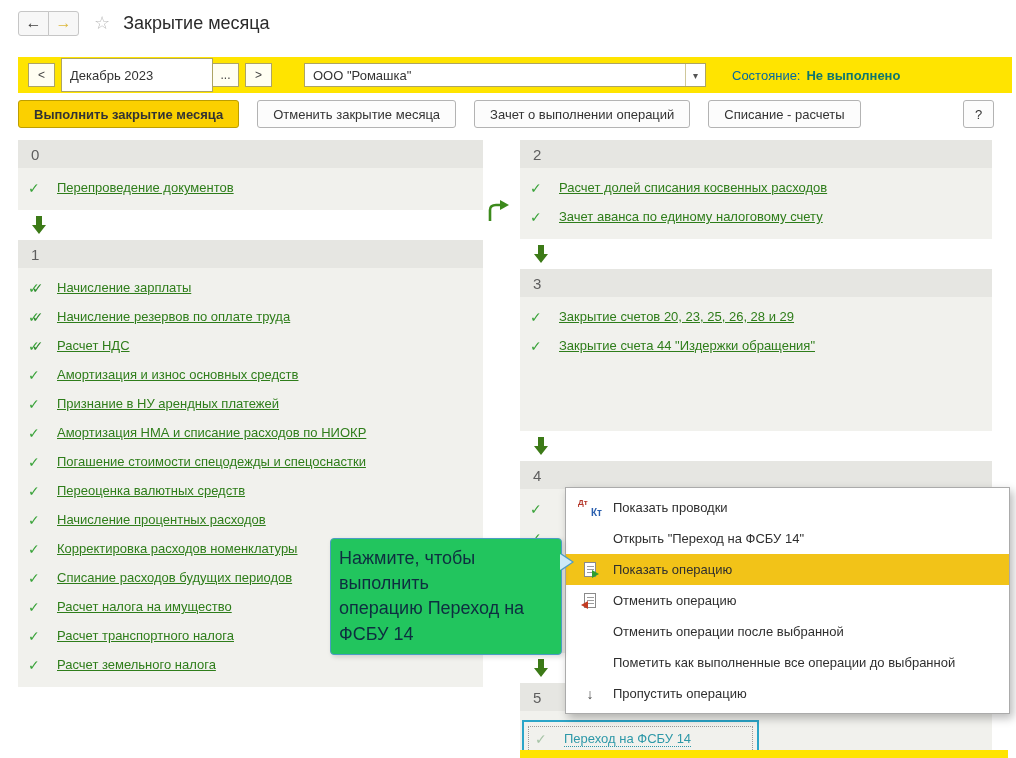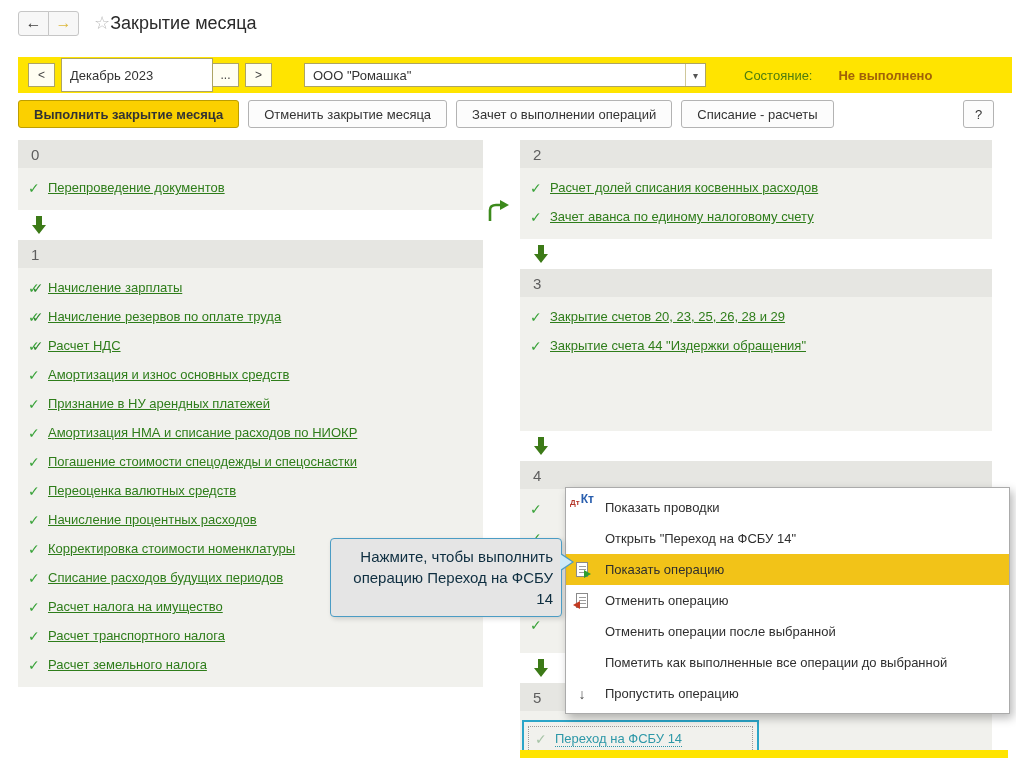--- a/index.html
+++ b/index.html
@@ -5,76 +5,76 @@
   *{box-sizing:border-box;margin:0;padding:0}
   html,body{width:1016px;height:758px}
   body{position:relative;font-family:"Liberation Sans","DejaVu Sans",sans-serif;font-size:13px;color:#333;background:#fff;overflow:hidden}
 
   
   .top-header{position:absolute;left:0;top:0;width:100%;height:46px;display:flex;align-items:center;padding-left:18px;background:#fff}
   .nav-btn{width:31px;height:25px;border:1px solid #c6c6c6;background:#f7f7f7;display:flex;align-items:center;justify-content:center;font-size:16px;font-weight:bold;cursor:pointer}
   .nav-btn.back{border-radius:3px 0 0 3px;color:#3f3f3f}
   .nav-btn.fwd{border-radius:0 3px 3px 0;margin-left:-1px;color:#dcb93f}
   .star{margin-left:15px;font-size:18px;color:#b9b9b9;cursor:pointer}
-  .page-title{font-size:18px;color:#2b2b2b}
+  .page-title{margin-left:13px;font-size:18px;color:#2b2b2b}
 
   
   .yellow-bar{position:absolute;left:18px;top:57px;width:994px;height:36px;background:#ffe400;display:flex;align-items:center;padding:0 10px;gap:6px}
   .sq-btn{width:27px;height:24px;background:#fffef2;border:1px solid #ada464;display:flex;align-items:center;justify-content:center;font-size:12px;color:#444;cursor:pointer}
   .period-wrap{display:flex;align-items:center}
   .period-input{width:152px;height:16px;background:#fff;border:1px solid #ada464;display:flex;align-items:center;padding:16px 8px;cursor:text}
   .choose-btn{margin-left:-1px}
   .company-combo{margin-left:26px;width:402px;height:24px;background:#fff;border:1px solid #ada464;display:flex;align-items:center;cursor:pointer}
   .company-value{flex:1;padding:0 8px;white-space:nowrap;overflow:hidden}
   .combo-arrow{width:20px;height:100%;border-left:1px solid #cfc79a;display:flex;align-items:center;justify-content:center;font-size:10px;color:#555}
-  .state-label{margin-left:32px;color:#4d7c0f}
-  .state-value{font-weight:bold;color:#a16207;margin-left:20px}
-
-  
-  .actions-row{position:absolute;left:18px;top:100px;width:976px;display:flex;gap:9px;align-items:flex-start}
+  .state-label{margin-left:20px;color:#0369a1}
+  .state-value{font-weight:bold;color:#0f766e;margin-left:0}
+
+  
+  .actions-row{position:absolute;left:18px;top:100px;width:976px;display:flex;gap:18px;align-items:flex-start}
   .btn{height:28px;padding:0 15px;border:1px solid #b3b3b3;background:#fcfcfc;border-radius:3px;display:flex;align-items:center;font-size:13px;color:#333;cursor:pointer;white-space:nowrap}
   .btn.primary{background:#fbd000;border-color:#bd9e00;font-weight:bold}
   .btn.help{margin-left:auto;width:31px;padding:0;justify-content:center}
 
   
   .col-left{position:absolute;left:18px;top:140px;width:465px}
   .col-right{position:absolute;left:520px;top:140px;width:472px}
   .section-header{height:28px;background:#e6e6e2;display:flex;align-items:center;padding-left:13px;font-size:15px;color:#5e5e5e}
   .section-body{background:#f1f1ed;padding:5px 0 8px}
-  .op-row{height:29px;display:flex;align-items:center;padding-left:10px;}
+  .op-row{height:29px;display:flex;align-items:center;padding-left:10px;gap:9px}
   .check{width:20px;min-width:20px;display:inline-flex;font-size:14px;font-weight:bold;color:#3aa33a;line-height:1}
   .check::before{content:"\2713"}
   .check.double::after{content:"\2713";margin-left:-8px;color:#2e8b2e}
   .check.pale{color:#a7c4a7}
   .op-link{color:#2e7d1a;text-decoration:underline;cursor:pointer;font-size:13px;white-space:nowrap}
   .flow-arrow{height:30px;display:flex;align-items:center;padding-left:14px}
   .sec3-body{height:134px}
   .sec4-body{padding-bottom:14px}
 
   
   .selected-op-box{margin:4px 0 0 2px;width:237px;border:2px solid #2aa5c8;background:#f1f1ed;padding:4px 4px}
   .op-row.selected{height:26px;border:1px dotted #9a9a9a;padding-left:6px}
   .op-link.teal{color:#2d98a8;text-decoration:none;border-bottom:1px dotted #2d98a8}
 
   
   .context-menu{position:absolute;left:565px;top:487px;width:445px;background:#fff;border:1px solid #ababab;box-shadow:3px 4px 9px rgba(0,0,0,.28);padding:4px 0;z-index:20}
-  .menu-item{height:31px;display:flex;align-items:center;padding:0 4px;gap:11px;font-size:13px;color:#2f2f2f;cursor:pointer}
+  .menu-item{height:31px;display:flex;align-items:center;padding:0 12px;gap:11px;font-size:13px;color:#2f2f2f;cursor:pointer}
   .menu-item.highlight{background:#f2c318}
   .menu-icon{width:24px;min-width:24px;height:20px;display:flex;align-items:center;justify-content:center;position:relative}
   .icon-dtkt{width:22px;height:20px;position:relative;display:inline-block}
   .icon-dtkt .dt{position:absolute;top:0;left:0;font-style:normal;font-weight:bold;font-size:8px;color:#b5372a}
-  .icon-dtkt .kt{position:absolute;bottom:12px;right:0;font-style:normal;font-weight:bold;font-size:12px;color:#2a5fae}
+  .icon-dtkt .kt{position:absolute;bottom:0;right:0;font-style:normal;font-weight:bold;font-size:10px;color:#2a5fae}
   .icon-doc{width:12px;height:15px;background:#fff;border:1px solid #8a8a8a;position:relative;display:inline-block}
   .icon-doc::before{content:"";position:absolute;left:2px;top:3px;width:7px;height:1px;background:#9c9c9c;box-shadow:0 3px 0 #9c9c9c,0 6px 0 #9c9c9c}
   .icon-doc.green::after{content:"";position:absolute;right:-4px;bottom:-2px;width:0;height:0;border-top:4px solid transparent;border-bottom:4px solid transparent;border-left:7px solid #2f9e2f}
   .icon-doc.red::after{content:"";position:absolute;left:-4px;bottom:-2px;width:0;height:0;border-top:4px solid transparent;border-bottom:4px solid transparent;border-right:7px solid #c23b22}
   .icon-skip{font-weight:bold;color:#4a4a4a;font-size:14px;font-style:normal}
 
   
-  .tooltip{position:absolute;left:330px;top:538px;width:232px;background:#e5e5e5;border:1px solid #4b9cc4;border-radius:4px;padding:7px 8px;font-size:15px;line-height:1.4;color:#0e2e40;text-align:right;z-index:30;box-shadow:2px 2px 5px rgba(0,0,0,.15)}
+  .tooltip{position:absolute;left:330px;top:538px;width:232px;background:#22c55e;border:1px solid #4b9cc4;border-radius:4px;padding:7px 8px;font-size:18px;line-height:1.4;color:#0e2e40;text-align:left;z-index:30;box-shadow:2px 2px 5px rgba(0,0,0,.15)}
   .tooltip::before{content:"";position:absolute;right:-13px;top:14px;border-top:9px solid transparent;border-bottom:9px solid transparent;border-left:13px solid #4b9cc4}
   .tooltip::after{content:"";position:absolute;right:-11px;top:15px;border-top:8px solid transparent;border-bottom:8px solid transparent;border-left:12px solid #cde9f7}
 
   .curved-arrow{position:absolute;left:486px;top:200px;z-index:5}
   .bottom-strip{position:absolute;left:520px;top:750px;width:488px;height:8px;background:#ffe400}
 </style>
 </head>
 <body>
 
 <div class="top-header">
@@ -163,21 +163,21 @@
       <div class="op-row">
         <span class="check"></span>
         <a class="op-link">Переоценка валютных средств</a>
       </div>
       <div class="op-row">
         <span class="check"></span>
         <a class="op-link">Начисление процентных расходов</a>
       </div>
       <div class="op-row">
         <span class="check"></span>
-        <a class="op-link">Корректировка стоимости номенклатуры</a>
+        <a class="op-link">Корректировка расходов номенклатуры</a>
       </div>
       <div class="op-row">
         <span class="check"></span>
         <a class="op-link">Списание расходов будущих периодов</a>
       </div>
       <div class="op-row">
         <span class="check"></span>
         <a class="op-link">Расчет налога на имущество</a>
       </div>
       <div class="op-row">

